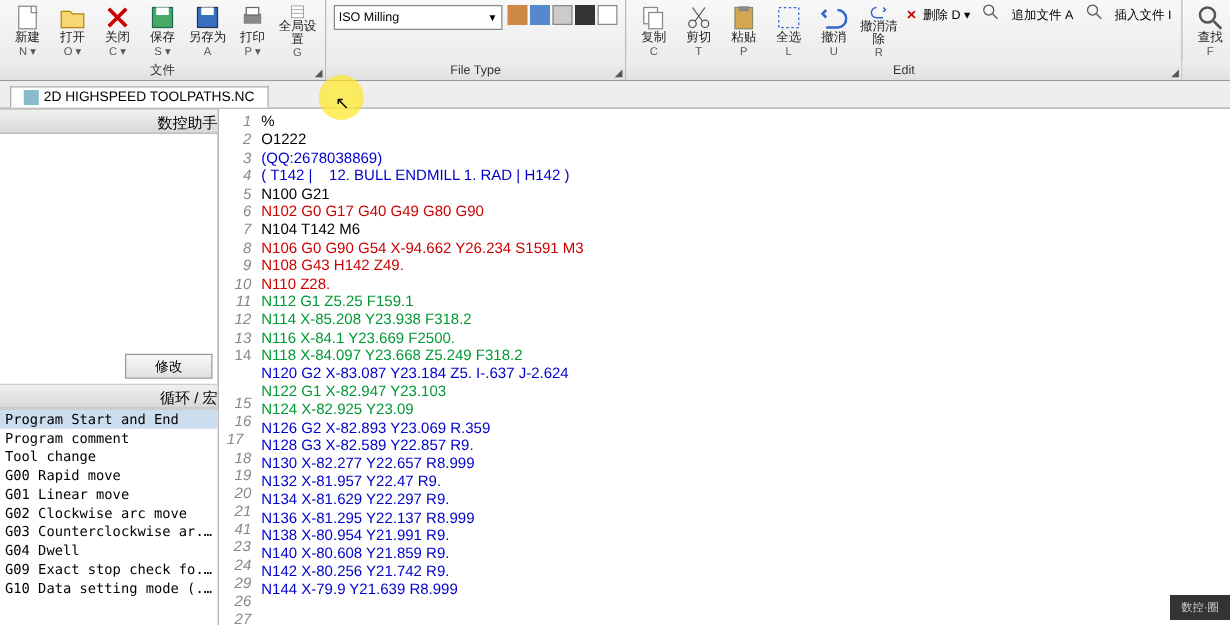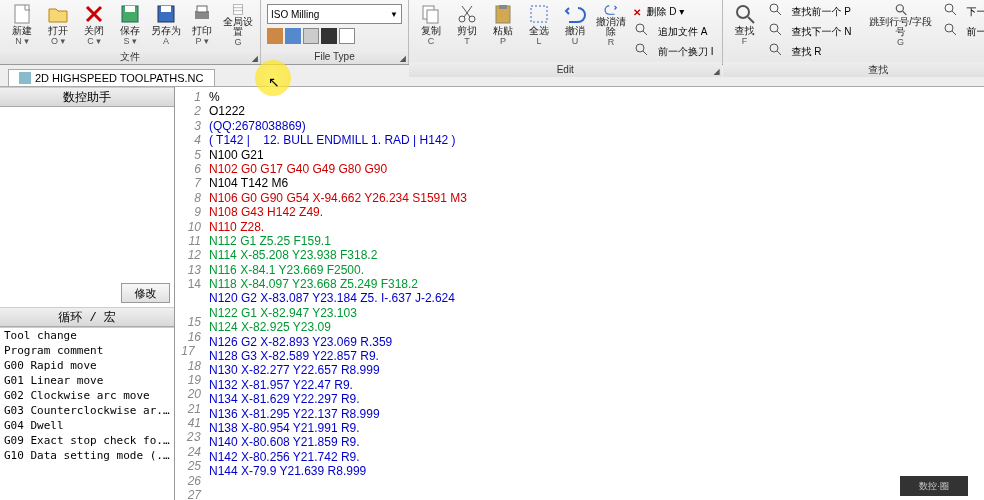--- a/index.html
+++ b/index.html
@@ -17,50 +17,50 @@
 .rb-txt { font-size:10px; color:#222; line-height:10px; text-align:center; }
 .rb-key { font-size:9px; color:#555; }
 
 .rb-small { display:flex; align-items:center; height:20px; padding:0 4px; cursor:pointer; font-size:10px; }
 .rb-small svg { flex-shrink:0; }
 .rb-small .lab { margin-left:3px; white-space:nowrap; }
 
 .combo { height:20px; border:1px solid #888; background:#fff; display:flex; align-items:center; padding:0 3px; font-size:10px; width:135px; margin:2px; }
 .combo .arrow { margin-left:auto; font-size:8px; }
 
-.col { display:flex; flex-direction:column; }
+.col { display:flex; }
 
 
 #tabbar { height:22px; background:#eee; border-bottom:1px solid #aaa; display:flex; align-items:flex-end; padding-left:8px; }
 .tab { background:#fff; border:1px solid #aaa; border-bottom:none; padding:2px 10px; font-size:11px; display:flex; align-items:center; gap:4px; }
 .tab-ico { width:12px; height:12px; background:#8bc; display:inline-block; }
 
 
 #main { display:flex; height:413px; }
 #left { width:175px; border-right:1px solid #999; display:flex; flex-direction:column; }
-.panel-title { background:linear-gradient(#f0f0f0,#d8d8d8); border-top:1px solid #ccc; border-bottom:1px solid #aaa; text-align:center; font-size:12px; height:20px; line-height:20px;font-family:Liberation Mono, monospace; }
+.panel-title { background:linear-gradient(#f0f0f0,#d8d8d8); border-top:1px solid #ccc; border-bottom:1px solid #aaa; text-align:right; font-size:12px; height:20px; line-height:20px; }
 #desc-area { padding:4px 6px; font-size:11px; }
 #desc-input { width:100%; height:18px; border:1px solid #888; margin-top:2px; }
 #btn-row { display:flex; justify-content:flex-end; padding:4px; }
-#btn-mod { width:49px; height:20px; border:1px solid #999; background:linear-gradient(#f8f8f8,#e0e0e0); font-size:11px; }
+#btn-mod { width:70px; height:20px; border:1px solid #999; background:linear-gradient(#f8f8f8,#e0e0e0); font-size:11px; }
 #macro-list { flex:1; overflow:hidden; background:#fff; border-top:1px solid #ccc; }
 .macro-item { padding:1px 4px; font-size:11px; font-family:"SimSun",monospace; cursor:pointer; white-space:nowrap; overflow:hidden; text-overflow:ellipsis; }
 .macro-sel { background:#cde; }
 
 
 #editor { flex:1; display:flex; font-family:"Courier New",monospace; font-size:12px; overflow:hidden; }
 #gutter { width:30px; text-align:right; color:#888; padding:3px 4px 0 0; background:#fff; line-height:14.4px; }
 #code { flex:1; padding:3px 4px 0 4px; line-height:14.4px; white-space:pre; }
 .ln { height:14.4px; }
 
 
 #cursor-spot { position:absolute; width:36px; height:36px; border-radius:50%; background:radial-gradient(rgba(255,240,80,.9),rgba(255,220,0,.6)); left:255px; top:60px; pointer-events:none; z-index:50; }
 #cursor-arrow { position:absolute; left:268px; top:74px; z-index:51; font-size:14px; pointer-events:none; }
 
-#watermark { position:absolute; right:16px; bottom:4px; width:68px; height:20px; background:#333; color:#ccc; font-size:9px; display:flex; align-items:center; justify-content:center; }
+#watermark { position:absolute; right:0; bottom:4px; width:48px; height:20px; background:#333; color:#ccc; font-size:9px; display:flex; align-items:center; justify-content:center; }
 </style>
 </head>
 <body>
 
 <div id="ribbon">
 
   <div class="ribbon-group">
     <div class="ribbon-items" id="file-items">
         <div class="rb-btn">
           <svg class="rb-ico" width="22" height="22" viewBox="0 0 22 22">
@@ -198,21 +198,21 @@
               <circle cx="7" cy="7" r="4" fill="none" stroke="#555"></circle>
               <line x1="10" y1="10" x2="14" y2="14" stroke="#555"></line>
             </svg>
             <span class="lab">追加文件 A</span>
           </div>
           <div class="rb-small">
             <svg class="rb-ico" width="14" height="14" viewBox="0 0 22 22">
               <circle cx="7" cy="7" r="4" fill="none" stroke="#555"></circle>
               <line x1="10" y1="10" x2="14" y2="14" stroke="#555"></line>
             </svg>
-            <span class="lab">前一个换刀 I</span>
+            <span class="lab">插入文件 I</span>
           </div>
         </div>
     </div>
     <div class="ribbon-label"><span>Edit</span><span class="dlg">◢</span></div>
   </div>
 
   <div class="ribbon-group" style="flex:1">
     <div class="ribbon-items">
       <div id="search-items" style="display:flex;">
           <div class="rb-btn">
@@ -287,22 +287,23 @@
 
 <div id="main">
   <div id="left">
     <div class="panel-title">数控助手</div>
     <div style="flex:1"></div>
     <div id="btn-row">
         <button id="btn-mod">修改</button>
       </div>
     <div class="panel-title">循环 / 宏</div>
     <div id="macro-list">
+        <div class="macro-item macro-sel">Program Start and End</div>
+        <div class="macro-item">Program comment</div>
         <div class="macro-item">Tool change</div>
-        <div class="macro-item">Program comment</div>
         <div class="macro-item">G00 Rapid move</div>
         <div class="macro-item">G01 Linear move</div>
         <div class="macro-item">G02 Clockwise arc move</div>
         <div class="macro-item">G03 Counterclockwise ar...</div>
         <div class="macro-item">G04 Dwell</div>
         <div class="macro-item">G09 Exact stop check fo...</div>
         <div class="macro-item">G10 Data setting mode (...</div>
       </div>
   </div>
   <div id="editor">
@@ -324,21 +325,21 @@
         <div class="ln" style="font-style: italic; margin-top: 24px;">15</div>
         <div class="ln" style="font-style: italic;">16</div>
         <div class="ln" style="font-style: italic; text-align: center;">17</div>
         <div class="ln" style="font-style: italic;">18</div>
         <div class="ln" style="font-style: italic; margin-left: 12px;">19</div>
         <div class="ln" style="font-style: italic;">20</div>
         <div class="ln" style="font-style: italic;">21</div>
         <div class="ln" style="font-style: italic;">41</div>
         <div class="ln" style="font-style: italic; font-family: Liberation Mono, monospace;">23</div>
         <div class="ln" style="font-style: italic;">24</div>
-        <div class="ln" style="font-style: italic;">25</div>
+        <div class="ln" style="font-style: italic;">29</div>
         <div class="ln" style="font-style: italic;">26</div>
         <div class="ln" style="font-style: italic;">27</div>
       </div>
     <div id="code"><div class="ln" style="color: rgb(0, 0, 0);">%</div><div class="ln" style="color: rgb(0, 0, 0);">O1222</div><div class="ln" style="color: rgb(0, 0, 204);">(QQ:2678038869)</div><div class="ln" style="color: rgb(0, 0, 204);">( T142 |    12. BULL ENDMILL 1. RAD | H142 )</div><div class="ln" style="color: rgb(0, 0, 0);">N100 G21</div><div class="ln" style="color: rgb(204, 0, 0);">N102 G0 G17 G40 G49 G80 G90</div><div class="ln" style="color: rgb(0, 0, 0);">N104 T142 M6</div><div class="ln" style="color: rgb(204, 0, 0);">N106 G0 G90 G54 X-94.662 Y26.234 S1591 M3</div><div class="ln" style="color: rgb(204, 0, 0);">N108 G43 H142 Z49.</div><div class="ln" style="color: rgb(204, 0, 0);">N110 Z28.</div><div class="ln" style="color: rgb(0, 153, 51);">N112 G1 Z5.25 F159.1</div><div class="ln" style="color: rgb(0, 153, 51);">N114 X-85.208 Y23.938 F318.2</div><div class="ln" style="color: rgb(0, 153, 51);">N116 X-84.1 Y23.669 F2500.</div><div class="ln" style="color: rgb(0, 153, 51);">N118 X-84.097 Y23.668 Z5.249 F318.2</div><div class="ln" style="color: rgb(0, 0, 204);">N120 G2 X-83.087 Y23.184 Z5. I-.637 J-2.624</div><div class="ln" style="color: rgb(0, 153, 51);">N122 G1 X-82.947 Y23.103</div><div class="ln" style="color: rgb(0, 153, 51);">N124 X-82.925 Y23.09</div><div class="ln" style="color: rgb(0, 0, 204);">N126 G2 X-82.893 Y23.069 R.359</div><div class="ln" style="color: rgb(0, 0, 204);">N128 G3 X-82.589 Y22.857 R9.</div><div class="ln" style="color: rgb(0, 0, 204);">N130 X-82.277 Y22.657 R8.999</div><div class="ln" style="color: rgb(0, 0, 204);">N132 X-81.957 Y22.47 R9.</div><div class="ln" style="color: rgb(0, 0, 204);">N134 X-81.629 Y22.297 R9.</div><div class="ln" style="color: rgb(0, 0, 204);">N136 X-81.295 Y22.137 R8.999</div><div class="ln" style="color: rgb(0, 0, 204);">N138 X-80.954 Y21.991 R9.</div><div class="ln" style="color: rgb(0, 0, 204);">N140 X-80.608 Y21.859 R9.</div><div class="ln" style="color: rgb(0, 0, 204);">N142 X-80.256 Y21.742 R9.</div><div class="ln" style="color: rgb(0, 0, 204);">N144 X-79.9 Y21.639 R8.999</div></div>
   </div>
 </div>
 
 <div id="cursor-spot"></div>
 <div id="cursor-arrow">↖</div>
 <div id="watermark">数控·圈</div>

